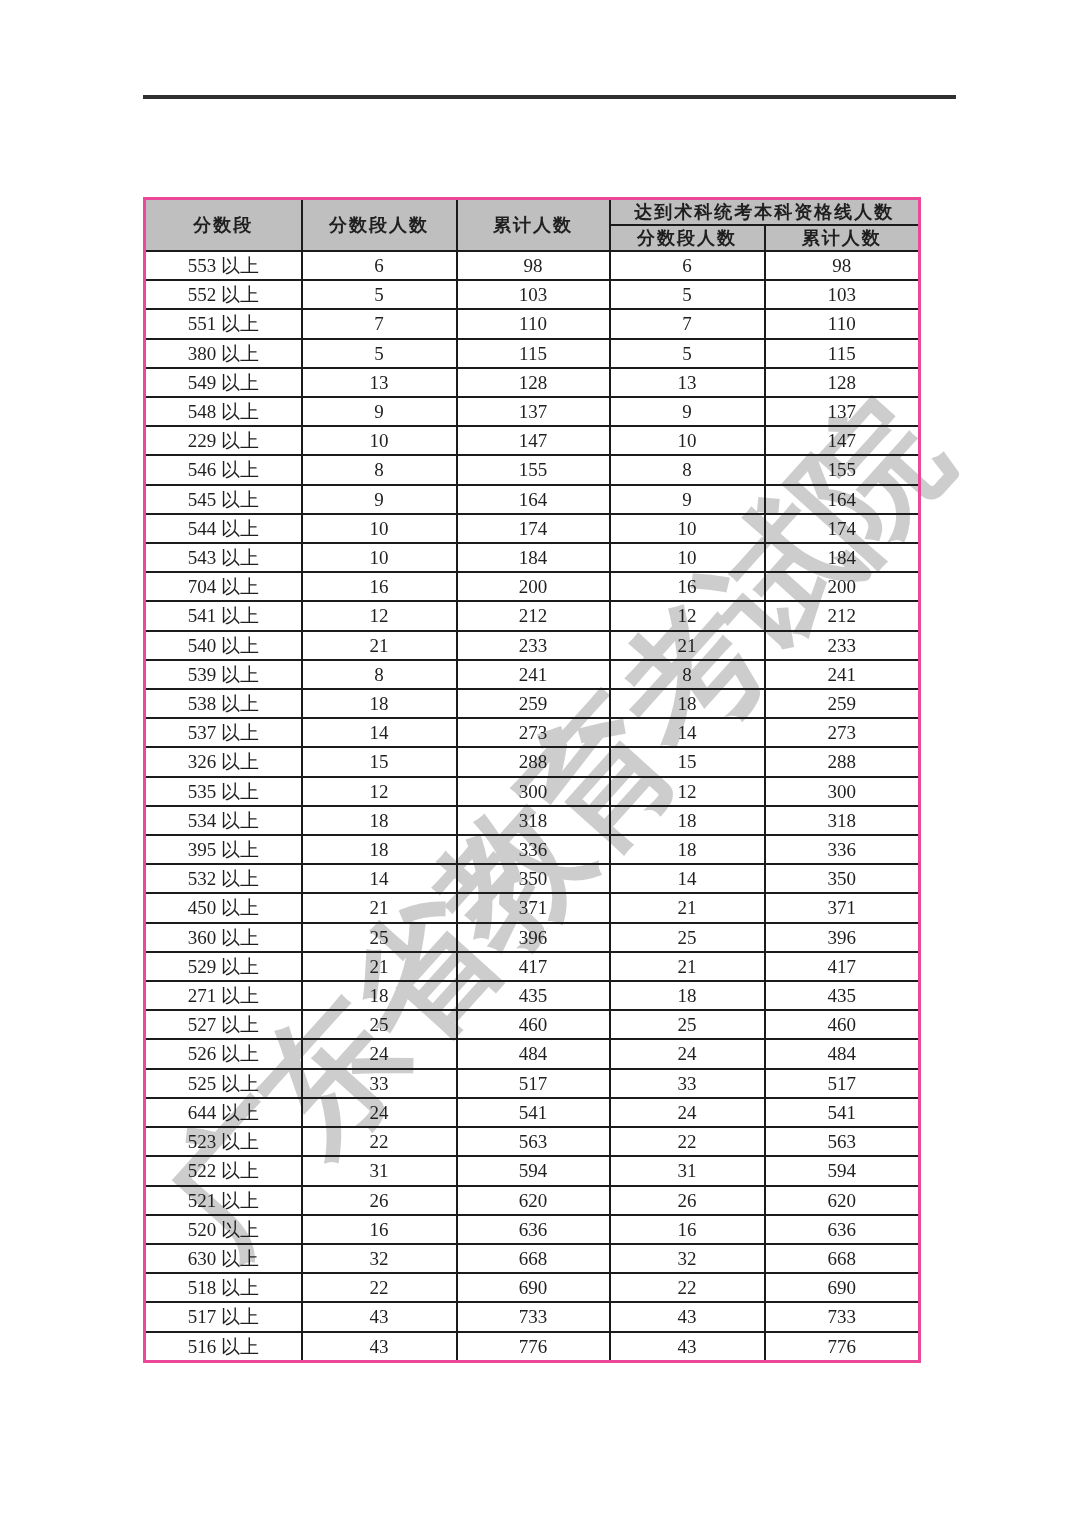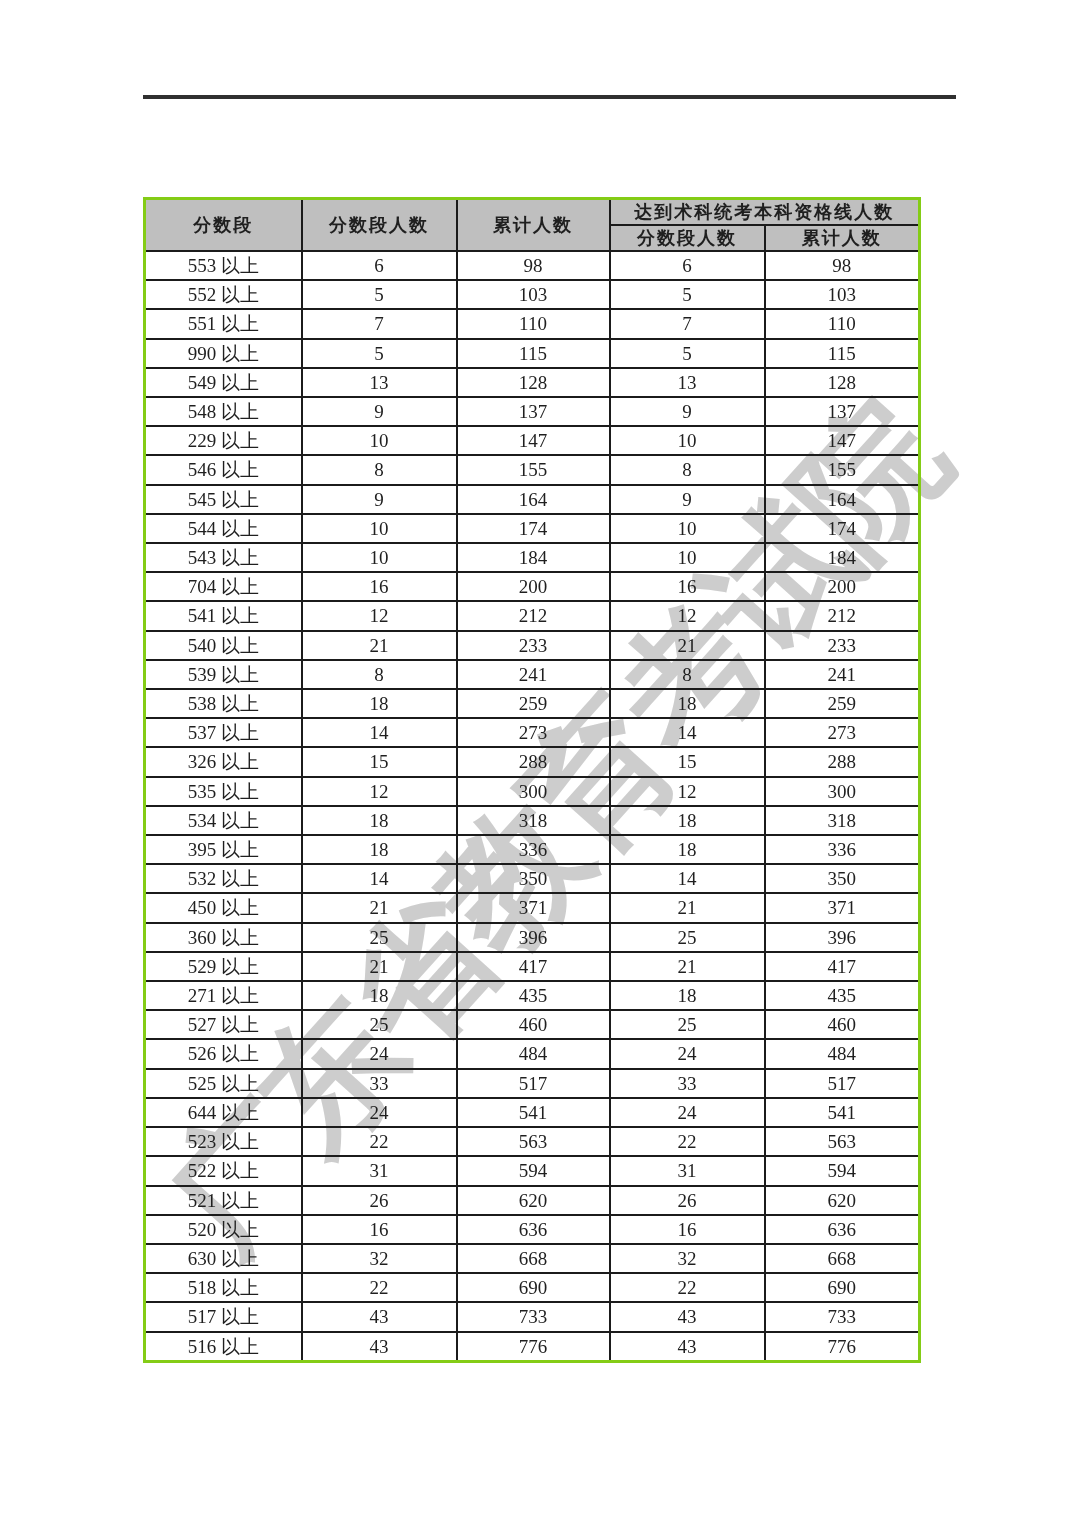--- a/index.html
+++ b/index.html
@@ -40,21 +40,21 @@
     font-family: "Liberation Serif", "DejaVu Serif", serif;
   }
   table.score-table {
     position: absolute;
     left: 143px;
     top: 197px;
     width: 775px;
     border-collapse: collapse;
     table-layout: fixed;
     z-index: 1;
-    border: 3px solid #84cc16;
+    border: 3px solid #ec4899;
   }
   table.score-table th,
   table.score-table td {
     border: 2px solid #1b1b1b;
     text-align: center;
     vertical-align: middle;
     padding: 0;
     color: #1f1f1f;
     overflow: hidden;
   }
@@ -119,21 +119,21 @@
           <td>103</td>
         </tr>
         <tr>
           <td>551 以上</td>
           <td>7</td>
           <td>110</td>
           <td>7</td>
           <td>110</td>
         </tr>
         <tr>
-          <td>990 以上</td>
+          <td>380 以上</td>
           <td>5</td>
           <td>115</td>
           <td>5</td>
           <td>115</td>
         </tr>
         <tr>
           <td>549 以上</td>
           <td>13</td>
           <td>128</td>
           <td>13</td>

